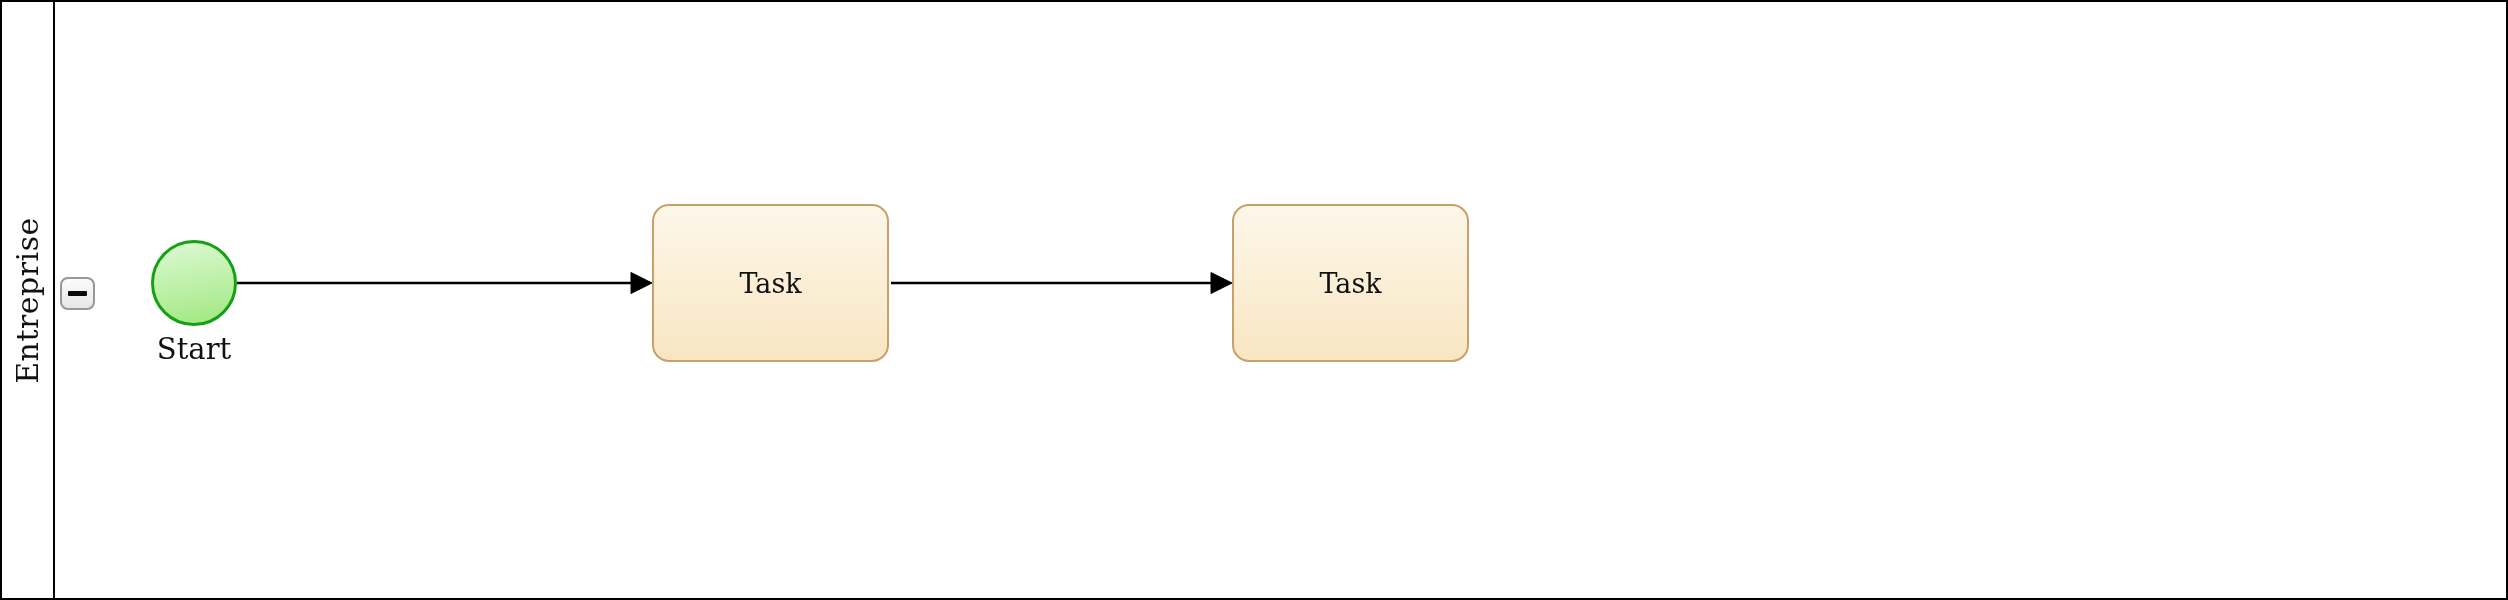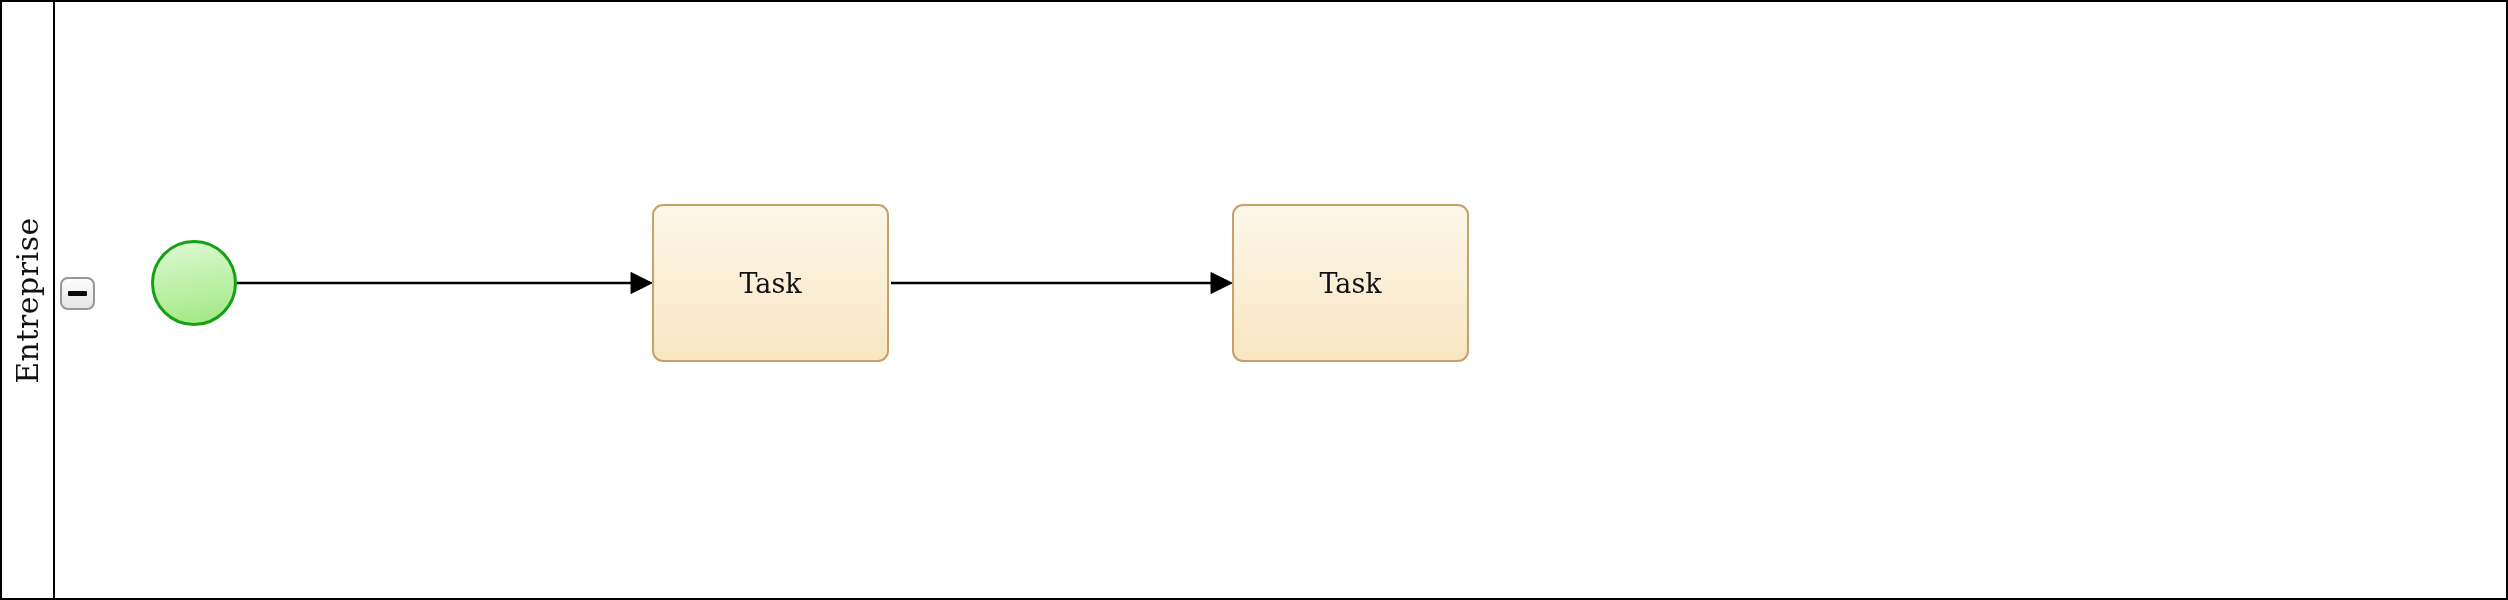--- a/index.html
+++ b/index.html
@@ -77,21 +77,21 @@
     font-size: 29px;
     color: var(--text, #111);
   }
   
   .task {
     position: absolute;
     top: 202px;
     width: 237px; height: 158px;
     box-sizing: border-box;
     border: 2px solid var(--task-stroke, #c8a06a);
-    border-radius: 11px;
+    border-radius: 17px;
     background: linear-gradient(180deg, var(--task-fill-top, #fdf7ea), var(--task-fill-bottom, #f8e6c2));
     display: flex;
     align-items: center;
     justify-content: center;
   }
   .task-1 { left: 650px; }
   .task-2 { left: 1230px; }
   .task-label {
     font-size: 27px;
     color: var(--text, #111);
@@ -131,20 +131,21 @@
       <line x1="235" y1="281" x2="630" y2="281"></line>
       <polygon points="629,270.5 650,281 629,291.5"></polygon>
     </g>
     <g>
       <line x1="889" y1="281" x2="1210" y2="281"></line>
       <polygon points="1209,270.5 1230,281 1209,291.5"></polygon>
     </g>
   </svg>
 
   <div class="start-event"></div>
+  <div class="start-label">Start</div>
 
   <div class="task task-1">
     <span class="task-label">Task</span>
   </div>
   <div class="task task-2">
     <span class="task-label">Task</span>
   </div>
 
 </div>
 

